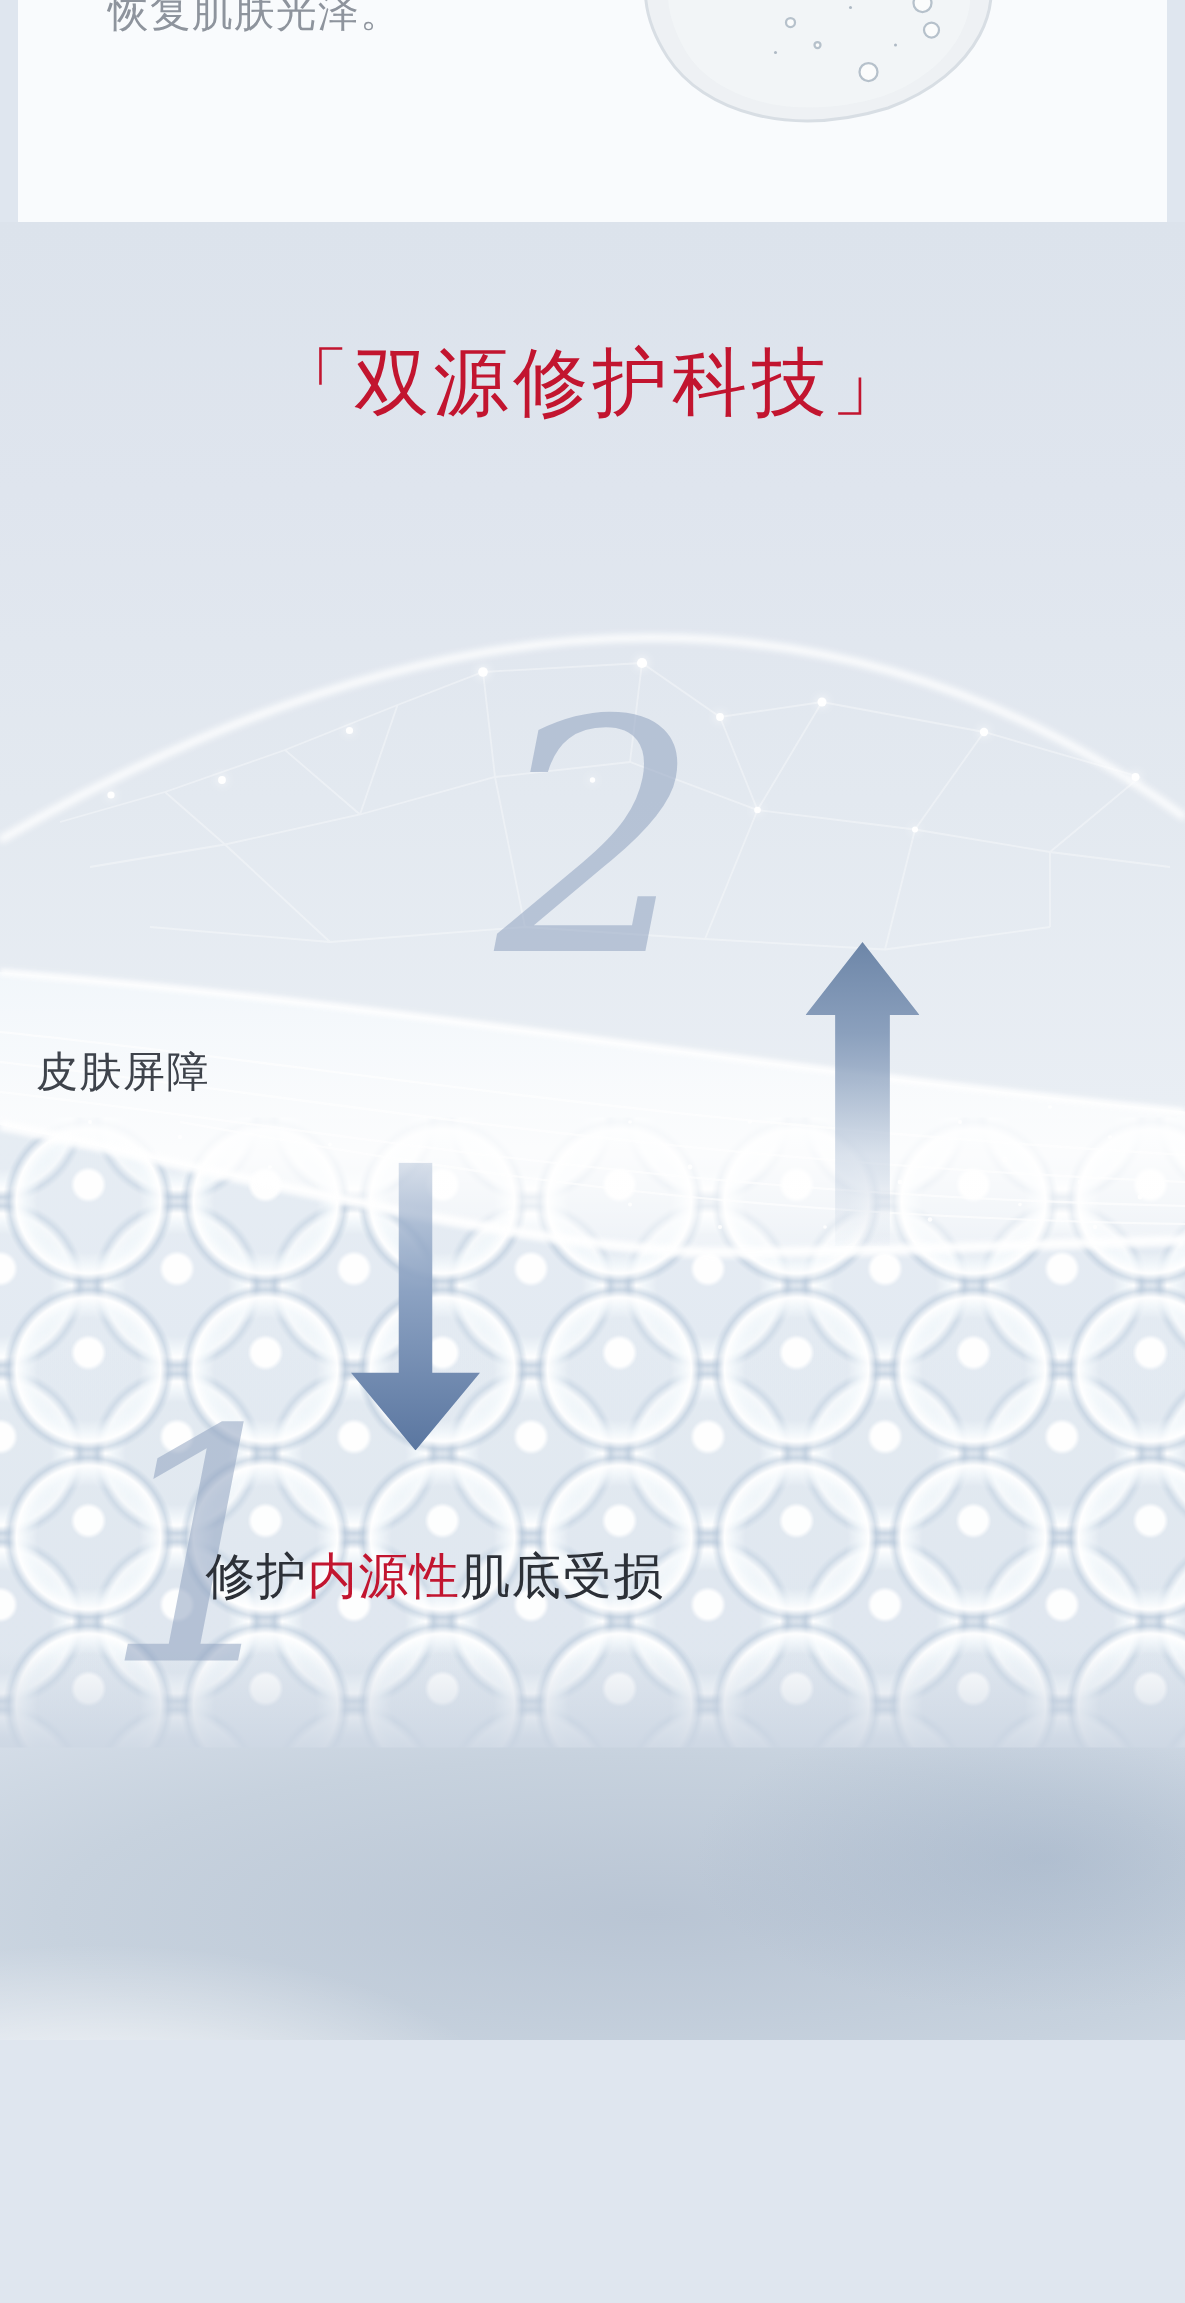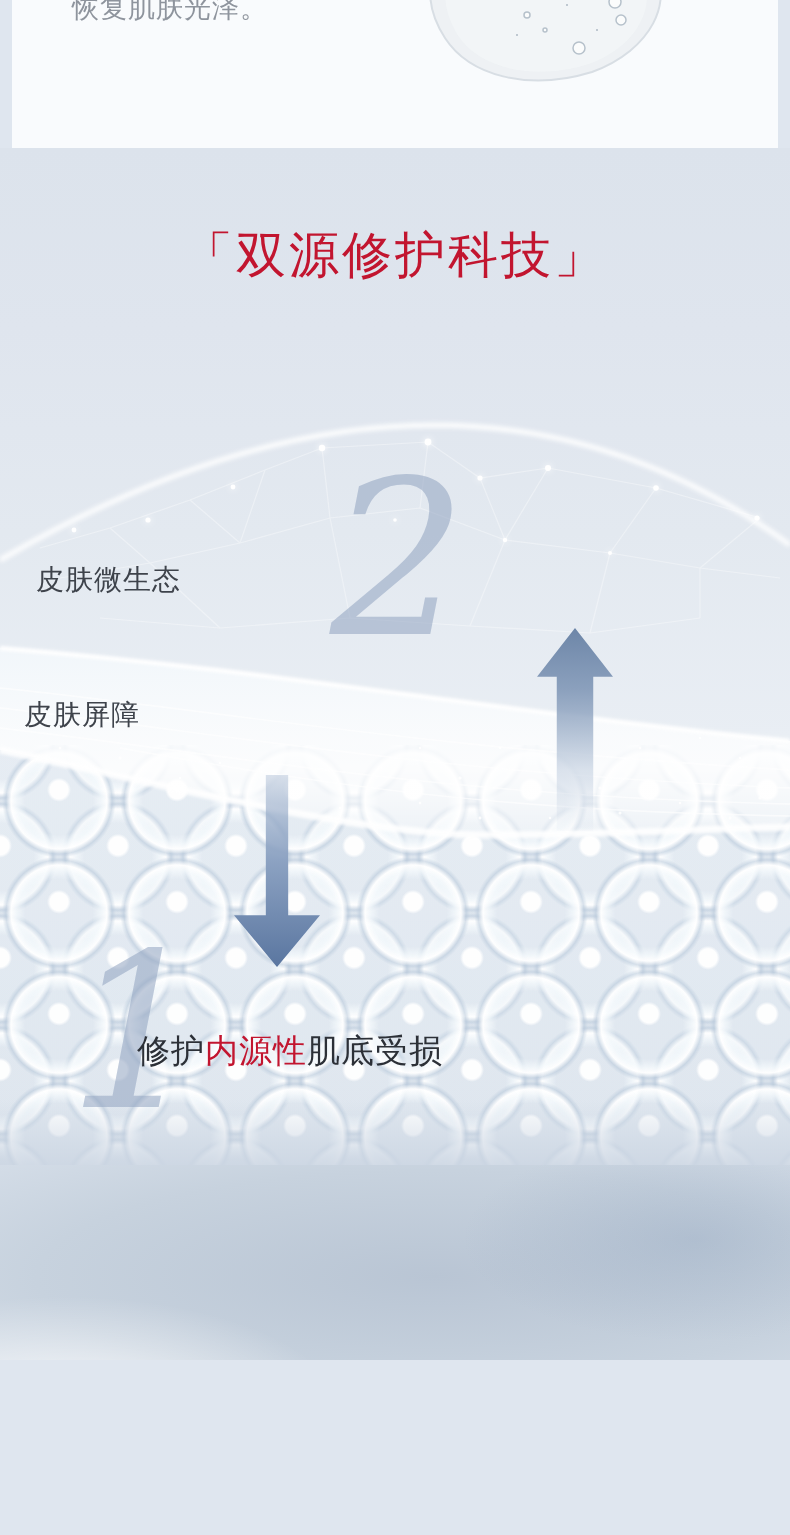--- a/index.html
+++ b/index.html
@@ -201,21 +201,20 @@
     </svg>
 
     <div class="blur-zone"></div>
 
     <div class="arrow arrow-up"></div>
     <div class="arrow arrow-down"></div>
 
     <div class="num num-2">2</div>
     <div class="num num-1">1</div>
 
-    <div class="side-label label-micro">皮肤微生态</div>
     <div class="side-label label-barrier">皮肤屏障</div>
 
 
     <div class="body-line s1-l1"><span>修护</span><span class="accent">内源性</span><span>肌底受损</span></div>
   </div>
 
   <div class="next-section">
     <div class="frag" style="left:252px;width:14px;"></div>
     <div class="frag" style="left:310px;width:24px;"></div>
     <div class="frag" style="left:393px;width:30px;"></div>

